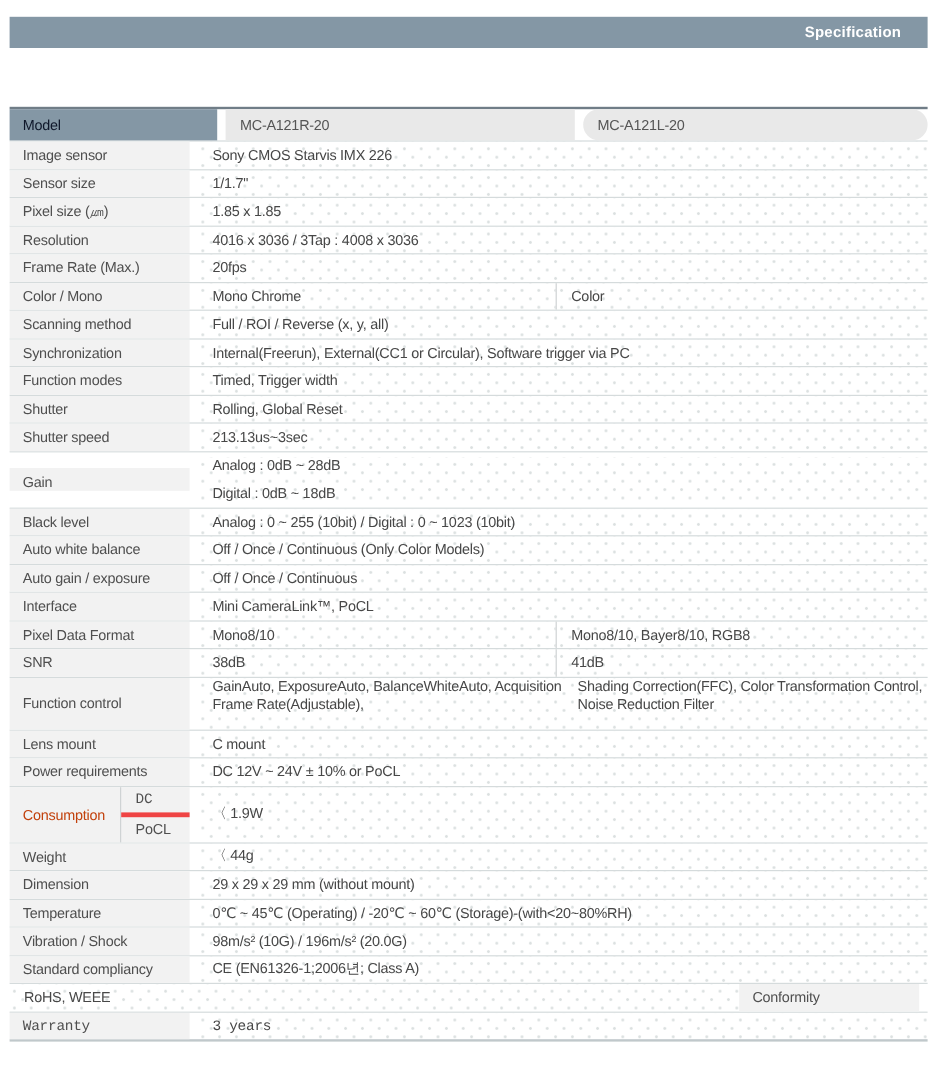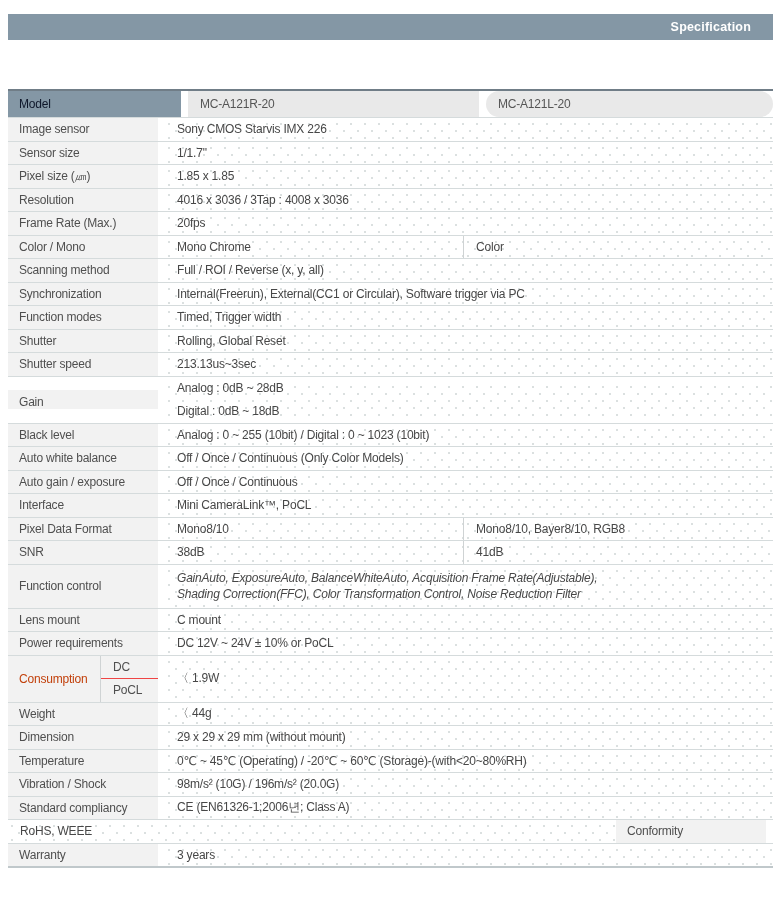--- a/index.html
+++ b/index.html
@@ -24,21 +24,21 @@
     margin-top:49px;
     border-top:2px solid #707d87;
     border-bottom:2px solid #c0c8cb;
   }
   .row{
     display:flex;align-items:stretch;
     border-bottom:1px solid #d5dbdc;
     min-height:22.5px;
     font-size:12px;letter-spacing:-0.2px;
   }
-  .row:last-child{border-bottom:none;}
+  .row:last-child{border-bottom:none;font-family:Liberation Mono, monospace;}
 
   .cell{display:flex;align-items:center;box-sizing:border-box;}
 
   
   .row.head{min-height:26px;border-bottom:1px solid #d5dbdc;}
   .h-lbl{width:173px;background:#8497a5;color:#0f172a;padding-left:11px;margin-right:7px;}
   .h-v1{width:291px;background:#e9e9e9;color:#555555;padding-left:12px;margin-right:7px;}
   .h-v2{flex:1;background:#e9e9e9;color:#555555;padding-left:12px;border-radius:13px;}
 
   
@@ -54,29 +54,29 @@
   .val-l{flex:none;width:298px;text-align:center;}
   .val-r{border-left:1px solid #cfd3d4;}
 
   
   .row.ml-spaced{min-height:46px;align-items:center;}
   .row.ml-spaced .lbl{align-items:flex-start;padding-top:5px;}
   .row.ml-spaced .val{flex-direction:column;align-items:flex-start;justify-content:center;gap:9px;}
 
   
   .row.ml-tight{min-height:43px;}
-  .row.ml-tight .val{flex-direction:column;align-items:flex-start;justify-content:center;gap:1px;line-height:15px;font-style:italic;}
+  .row.ml-tight .val{flex-direction:row;align-items:flex-start;justify-content:center;gap:1px;line-height:15px;}
 
   
   .row.cons{min-height:46px;}
   .lbl-cons{width:150px;background:#f2f2f2;margin-right:7px;display:flex;align-items:stretch;box-sizing:border-box;}
   .c-main{flex:1;display:flex;align-items:center;padding-left:11px;color:#c2410c;}
   .c-subs{width:57px;border-left:1px solid #cfd3d4;display:flex;flex-direction:column;}
   .c-sub{flex:1;display:flex;align-items:center;padding-left:12px;color:#4f4f4f;}
-  .c-sub.first{border-bottom:1px solid #ef4444;}
+  .c-sub.first{border-bottom:4px solid #ef4444;font-family:Liberation Mono, monospace;}
 </style>
 </head>
 <body>
 
 <div class="page">
 
   <div class="title-bar">
     <span>Specification</span>
   </div>
 

